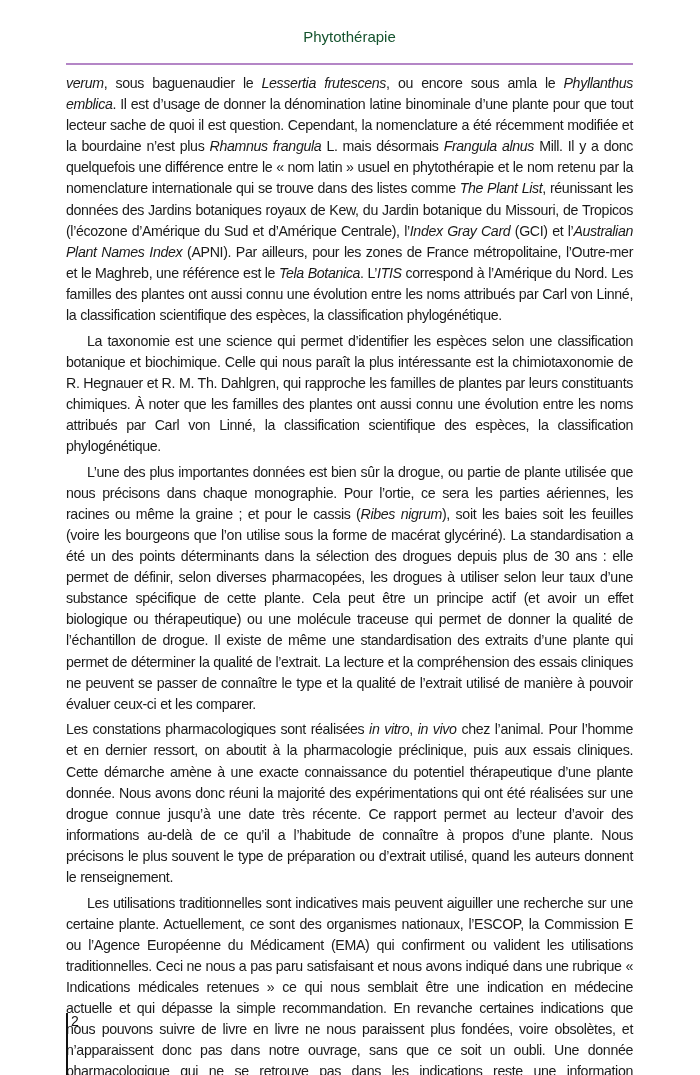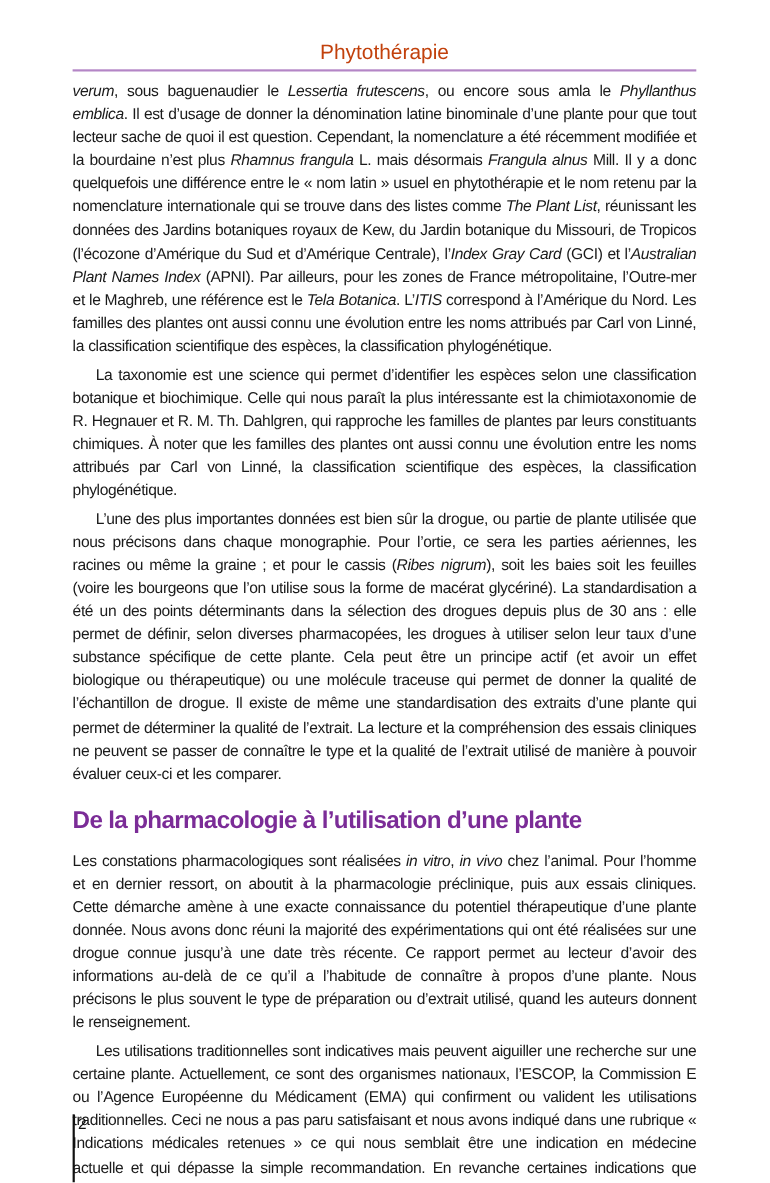--- a/index.html
+++ b/index.html
@@ -2,22 +2,22 @@
 <html><head>
 <meta charset="utf-8">
 <style>
   html, body { margin: 0; padding: 0; background: #ffffff; }
   body {
     width: 700px; height: 1075px; position: relative; overflow: hidden;
     font-family: "Liberation Sans", "DejaVu Sans", sans-serif;
     color: #1a1a1a;
   }
   .running-head {
-    position: absolute; left: 66px; top: 40px; width: 567px;
-    text-align: center; font-size: 19px; line-height: 18px; color: #c2410c;
+    position: absolute; left: 66px; top: 28px; width: 567px;
+    text-align: center; font-size: 15px; line-height: 18px; color: #14532d;
     font-stretch: condensed;
   }
   .head-rule {
     position: absolute; left: 66px; top: 63px; width: 567px; height: 2px;
     background: #b486c6;
   }
   .column {
     position: absolute; left: 66px; top: 73px; width: 567px;
   }
   .para {
@@ -43,19 +43,18 @@
 </head>
 <body>
 
 <div class="running-head">Phytothérapie</div>
 <div class="head-rule"></div>
 
 <div class="column">
   <p class="para"><i>verum</i>, sous baguenaudier le <i>Lessertia frutescens</i>, ou encore sous amla le <i>Phyllanthus emblica</i>. Il est d’usage de donner la dénomination latine binominale d’une plante pour que tout lecteur sache de quoi il est question. Cependant, la nomenclature a été récemment modifiée et la bourdaine n’est plus <i>Rhamnus frangula</i> L. mais désormais <i>Frangula alnus</i> Mill. Il y a donc quelquefois une différence entre le « nom latin » usuel en phytothérapie et le nom retenu par la nomenclature internationale qui se trouve dans des listes comme <i>The Plant List</i>, réunissant les données des Jardins botaniques royaux de Kew, du Jardin botanique du Missouri, de Tropicos (l’écozone d’Amérique du Sud et d’Amérique Centrale), l’<i>Index Gray Card</i> (GCI) et l’<i>Australian Plant Names Index</i> (APNI). Par ailleurs, pour les zones de France métropolitaine, l’Outre-mer et le Maghreb, une référence est le <i>Tela Botanica</i>. L’<i>ITIS</i> correspond à l’Amérique du Nord. Les familles des plantes ont aussi connu une évolution entre les noms attribués par Carl von Linné, la classification scientifique des espèces, la classification phylogénétique.</p>
   <p class="para indent">La taxonomie est une science qui permet d’identifier les espèces selon une classification bo­tanique et biochimique. Celle qui nous paraît la plus intéressante est la chimiotaxonomie de R. Hegnauer et R. M. Th. Dahlgren, qui rapproche les familles de plantes par leurs constituants chimiques. À noter que les familles des plantes ont aussi connu une évolution entre les noms attri­bués par Carl von Linné, la classification scientifique des espèces, la classification phylogénétique.</p>
   <p class="para indent">L’une des plus importantes données est bien sûr la drogue, ou partie de plante utilisée que nous précisons dans chaque monographie. Pour l’ortie, ce sera les parties aériennes, les racines ou même la graine ; et pour le cassis (<i>Ribes nigrum</i>), soit les baies soit les feuilles (voire les bourgeons que l’on utilise sous la forme de macérat glycériné). La standardisation a été un des points déterminants dans la sélection des drogues depuis plus de 30 ans : elle permet de définir, selon diverses pharmacopées, les drogues à utiliser selon leur taux d’une substance spécifique de cette plante. Cela peut être un principe actif (et avoir un effet biologique ou thérapeutique) ou une molécule traceuse qui permet de donner la qualité de l’échantillon de drogue. Il existe de même une standardisation des extraits d’une plante qui permet de déterminer la qualité de l’extrait. La lecture et la compréhension des essais cliniques ne peuvent se passer de connaître le type et la qualité de l’extrait utilisé de manière à pouvoir évaluer ceux-ci et les comparer.</p>
-  <h2 class="section-heading">De la pharmacologie à l’utilisation d’une plante</h2>
   <p class="para">Les constations pharmacologiques sont réalisées <i>in vitro</i>, <i>in vivo</i> chez l’animal. Pour l’homme et en dernier ressort, on aboutit à la pharmacologie préclinique, puis aux essais cliniques. Cette dé­marche amène à une exacte connaissance du potentiel thérapeutique d’une plante donnée. Nous avons donc réuni la majorité des expérimentations qui ont été réalisées sur une drogue connue jusqu’à une date très récente. Ce rapport permet au lecteur d’avoir des informations au-delà de ce qu’il a l’habitude de connaître à propos d’une plante. Nous précisons le plus souvent le type de préparation ou d’extrait utilisé, quand les auteurs donnent le renseignement.</p>
   <p class="para indent">Les utilisations traditionnelles sont indicatives mais peuvent aiguiller une recherche sur une certaine plante. Actuellement, ce sont des organismes nationaux, l’ESCOP, la Commission E ou l’Agence Européenne du Médicament (EMA) qui confirment ou valident les utilisations tradition­nelles. Ceci ne nous a pas paru satisfaisant et nous avons indiqué dans une rubrique « Indications médicales retenues » ce qui nous semblait être une indication en médecine actuelle et qui dépasse la simple recommandation. En revanche certaines indications que nous pouvons suivre de livre en livre ne nous paraissent plus fondées, voire obsolètes, et n’apparaissent donc pas dans notre ouvrage, sans que ce soit un oubli. Une donnée pharmacologique qui ne se retrouve pas dans les indications reste une information pharmacologique mais n’a pas, à nos yeux, de valeur thérapeu­tique confirmée. Dans d’autres cas, il y a des essais pertinents mais l’indication qui en découle n’est pas donnée et nous nous efforçons de la mettre en lumière.</p>
 </div>
 
 <div class="folio-rule"></div>
 <div class="folio">2</div>
 
 </body></html>

